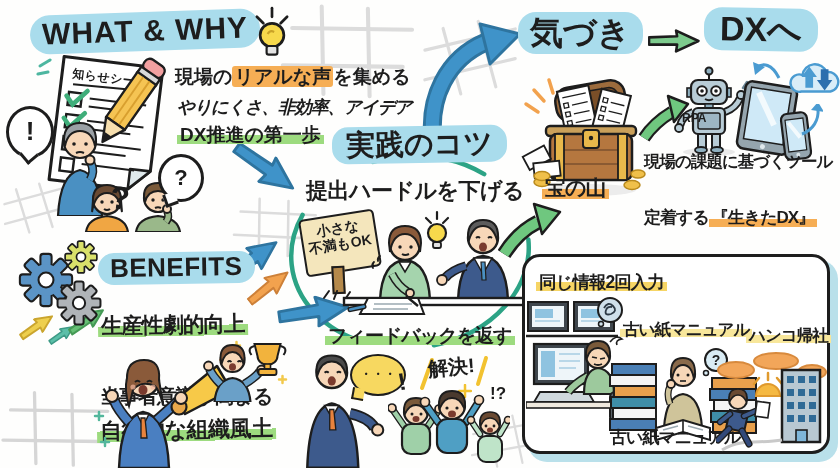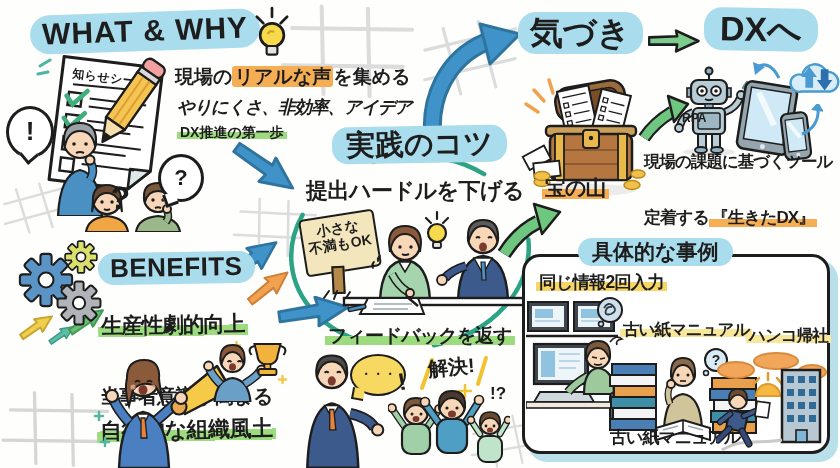--- a/index.html
+++ b/index.html
@@ -214,21 +214,21 @@
   </svg>
   <div class="bubble abs t" style="left:158px;top:154px;width:40px;height:42px;font-size:22px;">
       <span>?</span>
     </div>
   <div class="tail abs" style="left:164px;top:193px;width:10px;height:10px;transform:rotate(70deg);"></div>
 
   <div class="abs t" style="left:175px;top:66px;font-size:19px;">
     <span>現場の</span><span class="hl-orange">リアルな声</span><span>を集める</span>
   </div>
   <div class="abs t" style="left:177px;top:97px;font-size:17.5px;letter-spacing:-1px;font-style:italic;">やりにくさ、非効率、アイデア</div>
-  <div class="abs t" style="left:177px;top:124px;font-size:14px;"><span class="band-green">DX推進の第一歩</span></div>
+  <div class="abs t" style="left:177px;top:124px;font-size:19px;"><span class="band-green">DX推進の第一歩</span></div>
 
   <div class="abs t" style="left:332px;top:126px;font-size:29px;transform:rotate(-1deg);">
     <span class="pill" style="padding:2px 14px;">実践のコツ</span>
   </div>
   <div class="abs t" style="left:306px;top:178px;font-size:22px;letter-spacing:-0.5px;">提出ハードルを下げる</div>
 
   <div class="board abs t" style="left:302px;top:214px;width:72px;height:50px;transform:rotate(-9deg);font-size:14px;padding-top:4px;">
     <div>小さな</div>
     <div>不満もOK</div>
   </div>
@@ -576,23 +576,20 @@
       <circle cx="102" cy="44" r="10" fill="#f7d7b8" stroke="#1d1d1d" stroke-width="2"></circle>
       <path d="M92,42 Q92,32 102,32 Q112,32 112,42 L111,45 Q108,38 102,38 Q96,38 93,45 Z" fill="#6a4a32" stroke="#1d1d1d" stroke-width="1.7"></path>
       <circle cx="98" cy="46" r="1.4" fill="#1d1d1d"></circle>
         <circle cx="106" cy="46" r="1.4" fill="#1d1d1d"></circle>
       <ellipse cx="102" cy="50" rx="3" ry="2.6" fill="#7a3b2e"></ellipse>
       <rect x="90" y="56" width="24" height="26" rx="8" fill="#bfe4c9" stroke="#1d1d1d" stroke-width="2"></rect>
     </g>
   </svg>
 
   <div id="panel" class="abs" style="left:522px;top:254px;width:302px;height:194px;"></div>
-  <div class="abs t" style="left:578px;top:238px;font-size:21px;">
-    <span class="pill" style="padding:2px 14px;">具体的な事例</span>
-  </div>
   <div class="abs t" style="left:536px;top:272px;font-size:17.5px;letter-spacing:-1px;"><span class="band-yellow">同じ情報2回入力</span></div>
 
   <svg class="abs" style="left:526px;top:294px" width="108" height="140" viewBox="0 0 108 140">
     <g>
       <rect x="2" y="8" width="40" height="29" fill="#3f464d" stroke="#1d1d1d" stroke-width="2"></rect>
       <rect x="6" y="12" width="32" height="21" fill="#eef5f9"></rect>
       <rect x="9" y="15" width="18" height="9" fill="#8fc3e0"></rect>
         <line x1="9" y1="27" x2="34" y2="27" stroke="#b9d7e8" stroke-width="2"></line>
       <rect x="48" y="8" width="40" height="29" fill="#3f464d" stroke="#1d1d1d" stroke-width="2"></rect>
       <rect x="52" y="12" width="32" height="21" fill="#eef5f9"></rect>

